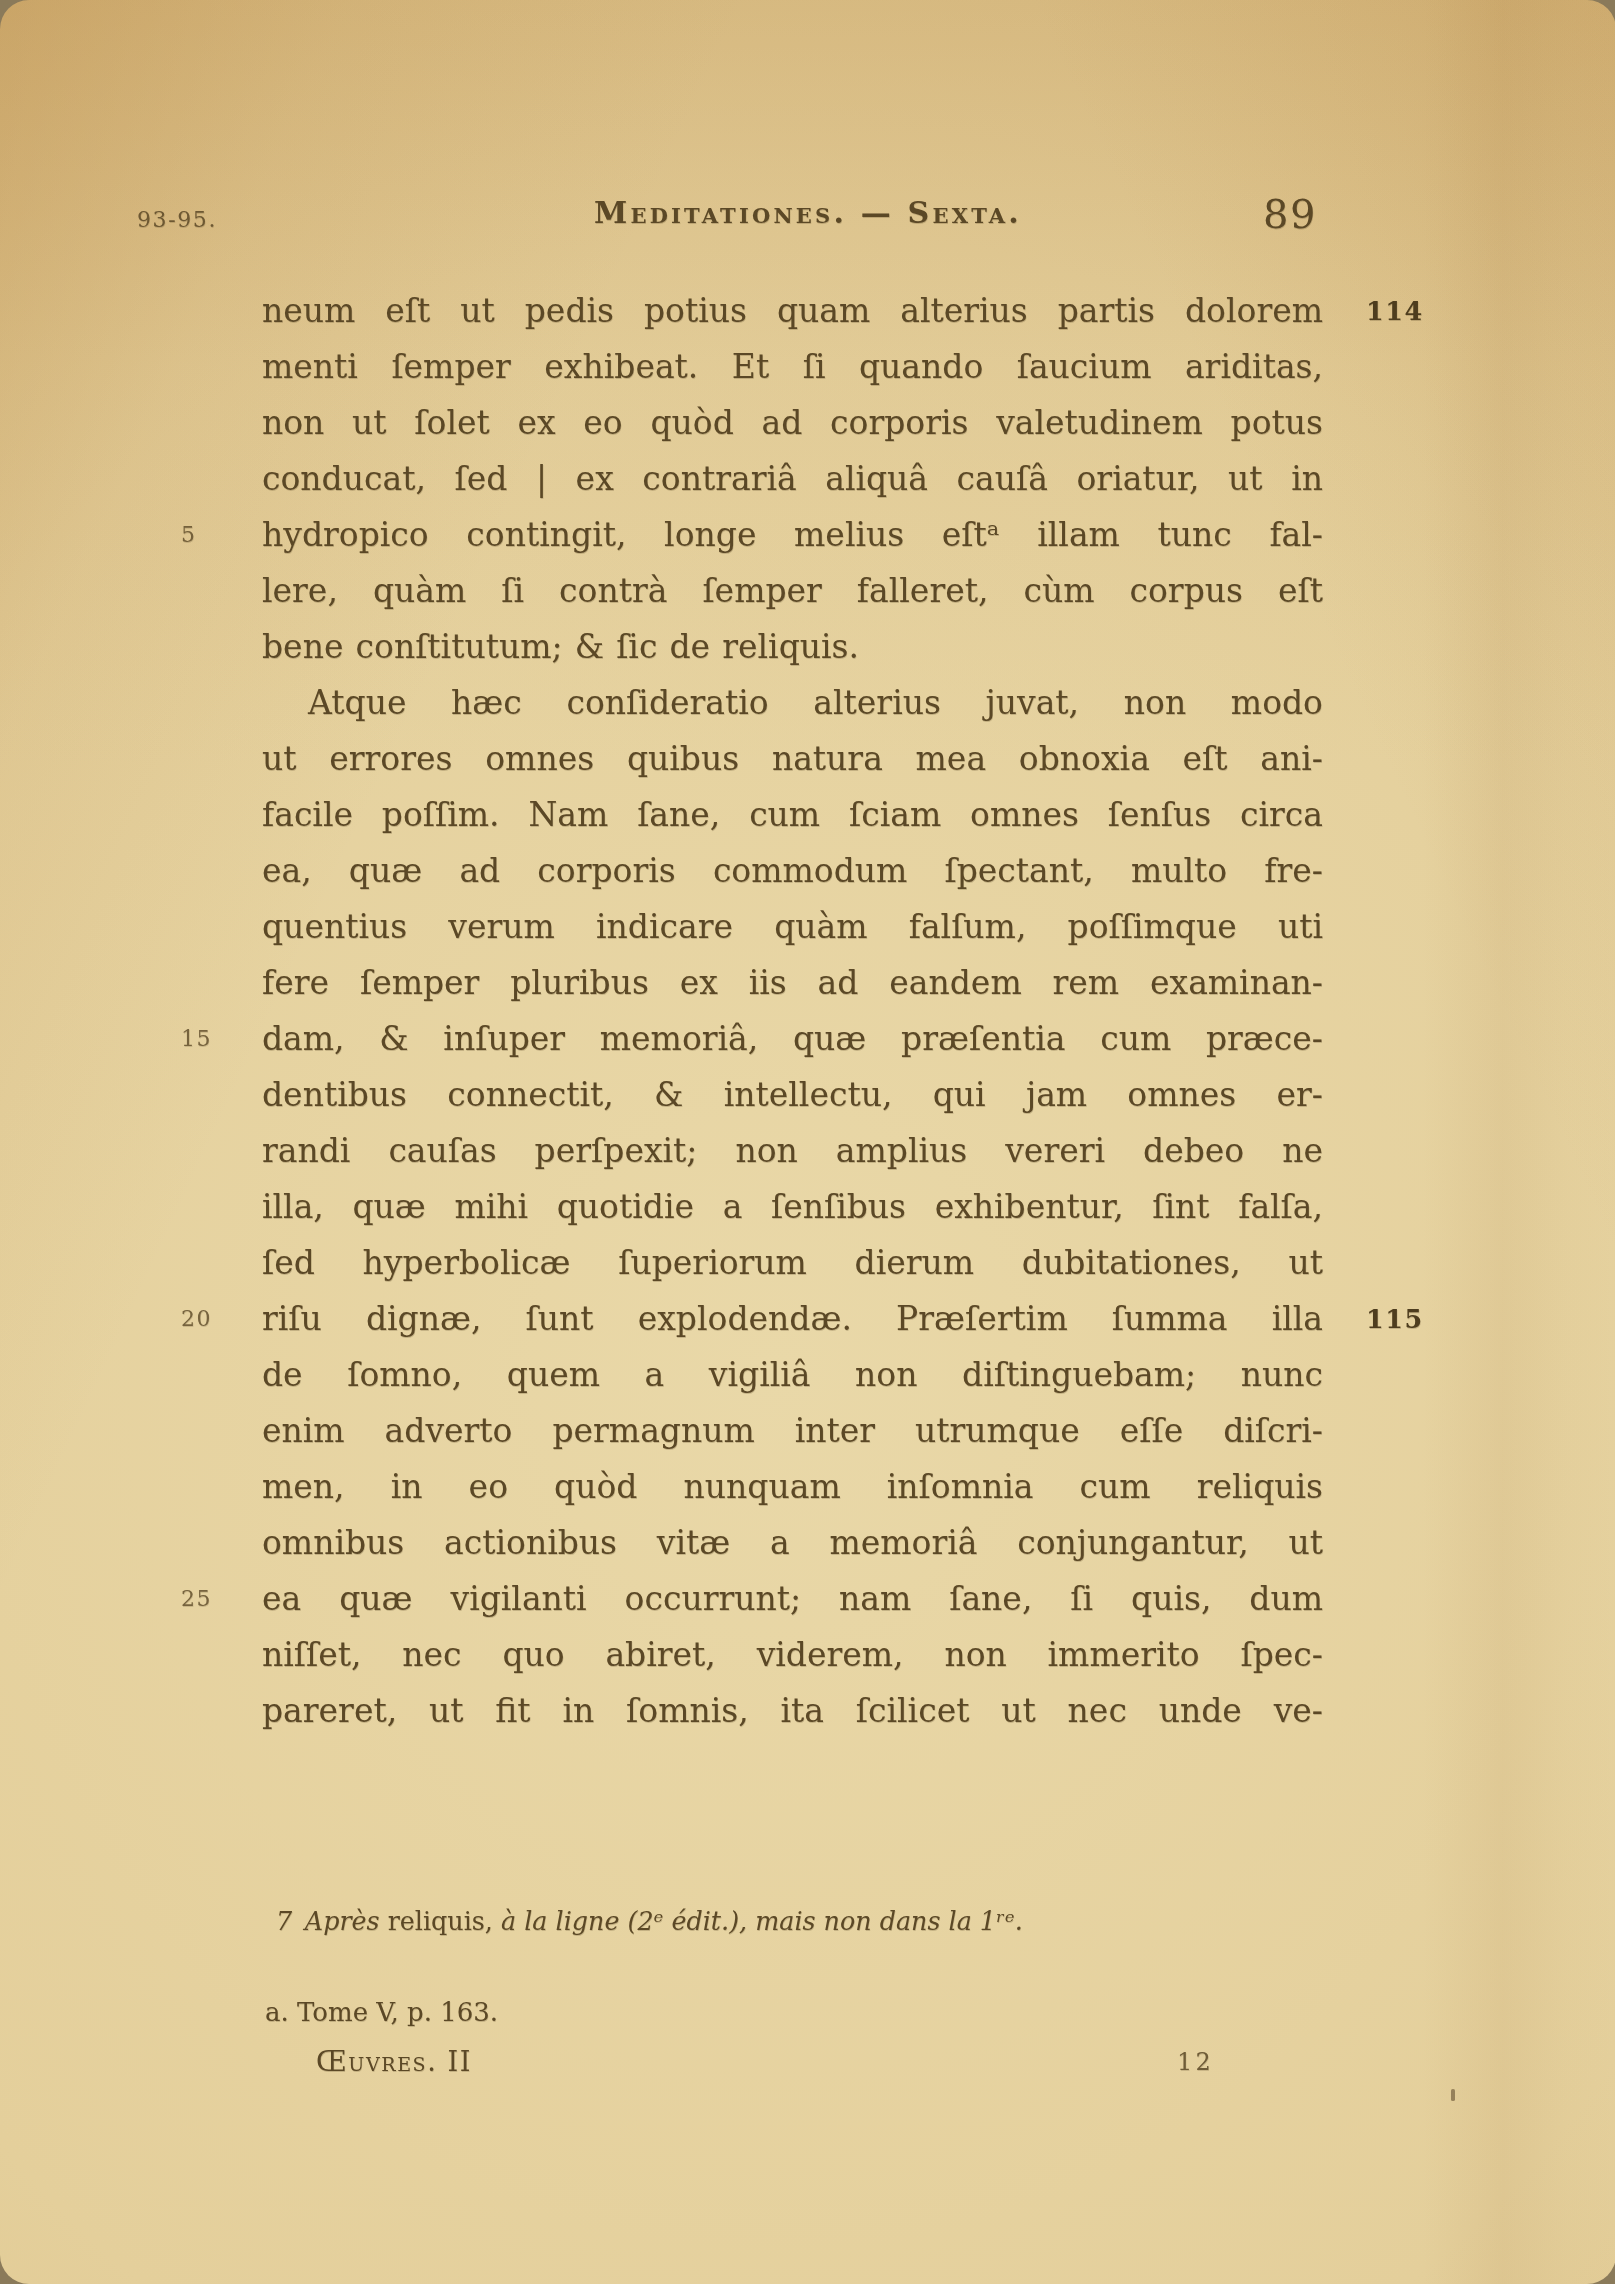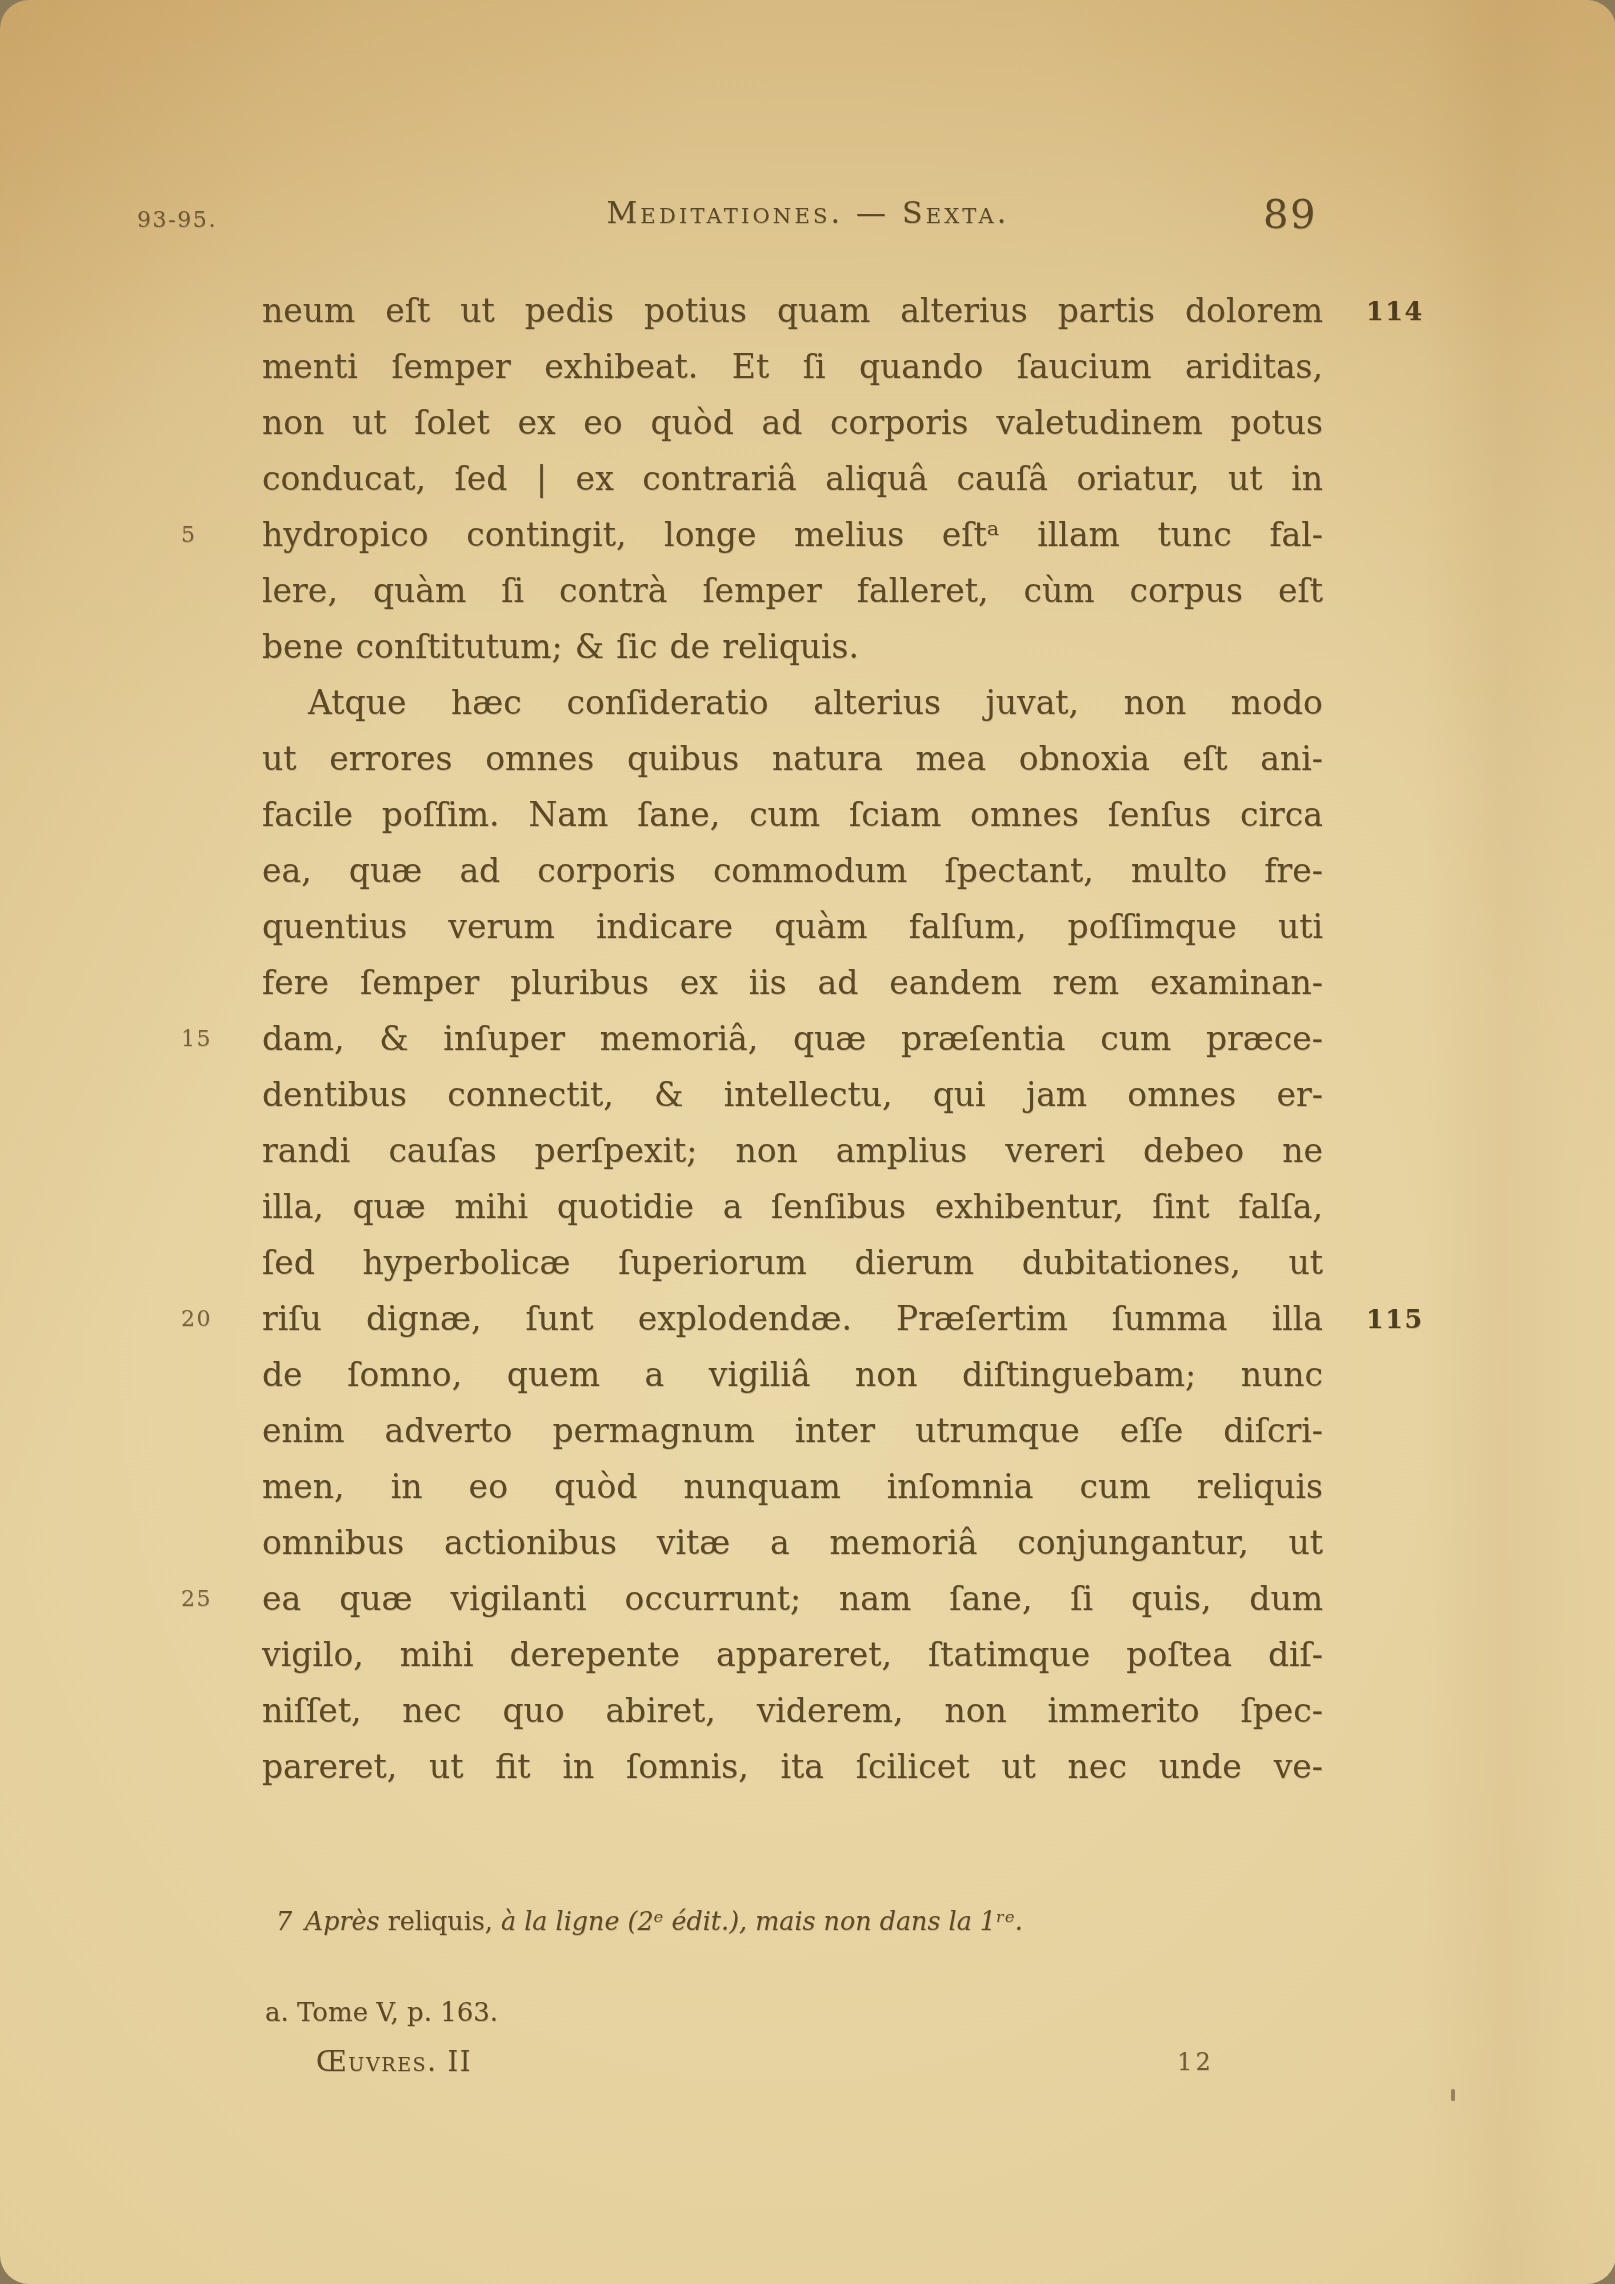--- a/index.html
+++ b/index.html
@@ -17,21 +17,21 @@
       linear-gradient(245deg, rgba(176,124,56,0.18) 0%, rgba(176,124,56,0) 22%),
       linear-gradient(180deg, rgba(176,124,56,0.22) 0%, rgba(176,124,56,0.06) 16%, rgba(176,124,56,0) 34%),
       radial-gradient(130% 100% at 48% 60%, #e9d8a8 0%, #e4cf9b 50%, #dcc187 82%, #d5b275 100%);
     border-radius: 29px;
   }
   .ink { text-shadow: 0.5px 0.5px 0 rgba(74,56,22,0.22); }
 
   
   .h-ref   { position: absolute; left: 137px; top: 207px; font-size: 22px; letter-spacing: 1.6px; opacity: .85; }
   .h-title { position: absolute; left: 0; right: 0; top: 195px; text-align: center;
-             font-variant: small-caps; font-size: 30px; letter-spacing: 3.2px; }
+             font-variant: small-caps; font-size: 30px; letter-spacing: 3.2px; font-weight: bold; }
   .h-page  { position: absolute; left: 1263px; top: 191px; font-size: 40px; letter-spacing: 1.6px; }
 
   
   .body-block { position: absolute; left: 262px; top: 283px; width: 1061px; }
   .line {
     position: relative;
     height: 56px;
     line-height: 56px;
     font-size: 33px;
     text-align: justify;
@@ -95,21 +95,20 @@
       <div class="line ink"><span>dentibus connectit, &amp; intellectu, qui jam omnes er-</span></div>
       <div class="line ink"><span>randi cauſas perſpexit; non amplius vereri debeo ne</span></div>
       <div class="line ink"><span>illa, quæ mihi quotidie a ſenſibus exhibentur, ſint falſa,</span></div>
       <div class="line ink"><span>ſed hyperbolicæ ſuperiorum dierum dubitationes, ut</span></div>
       <div class="line ink"><span class="lineno">20</span><span>riſu dignæ, ſunt explodendæ. Præſertim ſumma illa</span><span class="mref">115</span></div>
       <div class="line ink"><span>de ſomno, quem a vigiliâ non diſtinguebam; nunc</span></div>
       <div class="line ink"><span>enim adverto permagnum inter utrumque eſſe diſcri-</span></div>
       <div class="line ink"><span>men, in eo quòd nunquam inſomnia cum reliquis</span></div>
       <div class="line ink"><span>omnibus actionibus vitæ a memoriâ conjungantur, ut</span></div>
       <div class="line ink"><span class="lineno">25</span><span>ea quæ vigilanti occurrunt; nam ſane, ſi quis, dum</span></div>
-      <div class="line ink"><span>vigilo, mihi derepente appareret, ſtatimque poſtea diſ-</span></div>
       <div class="line ink"><span>niſſet, nec quo abiret, viderem, non immerito ſpec-</span></div>
       <div class="line ink"><span>pareret, ut fit in ſomnis, ita ſcilicet ut nec unde ve-</span></div>
     </div>
 
   <div class="footnote ink" id="footnote"><span class="fn-ref">7</span><span class="it">Après </span><span class="rm">reliquis,</span><span class="it"> à la ligne (2ᵉ édit.), mais non dans la 1ʳᵉ.</span></div>
 
   <div class="note-a ink">a. Tome V, p. 163.</div>
   <div class="sig ink">Œuvres. II</div>
   <div class="sheet ink">12</div>
 

